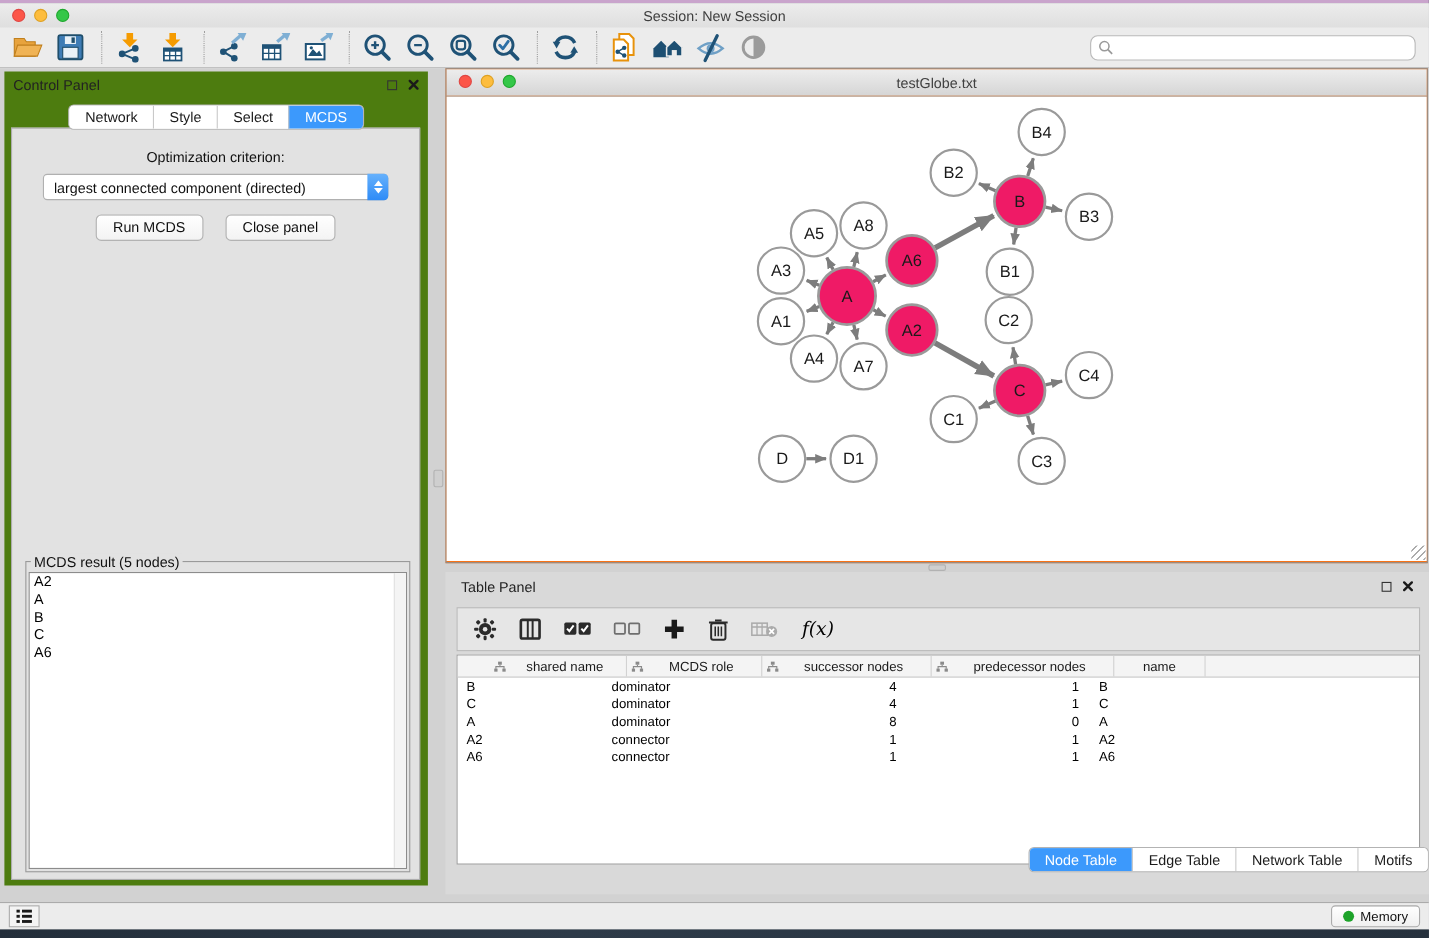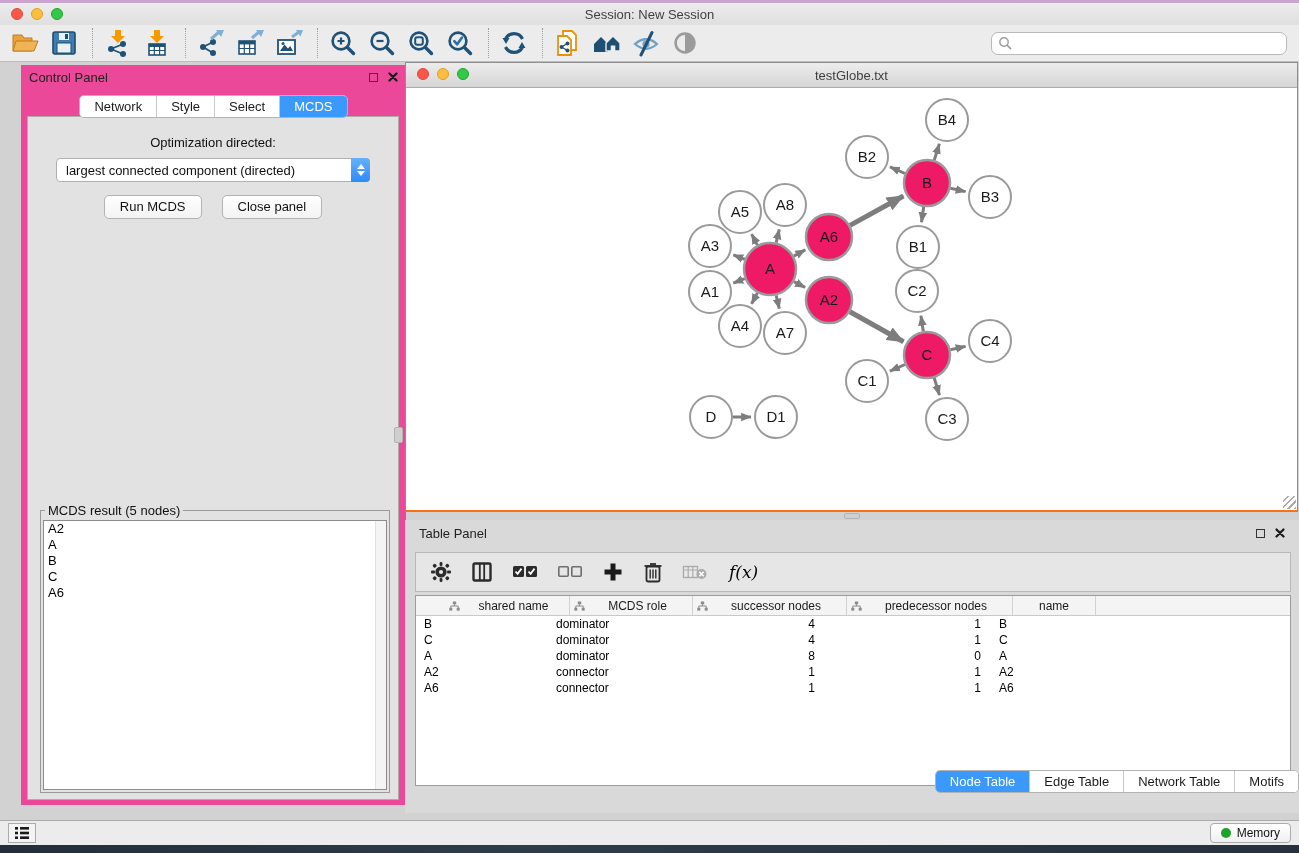--- a/index.html
+++ b/index.html
@@ -24,21 +24,21 @@
   .tbi svg { display:block; }
   .tsep { width:1px; height:30px; border-left:1px dotted #9E9E9E; margin:0 10px 0 4px; }
   .tb-spacer { flex:1; }
   .searchbox { width:296px; height:23px; border:1px solid #B9B9B9; border-radius:7px; background:#fff; display:flex; align-items:center; padding:0 6px; margin-right:2px; }
   .searchbox input { border:none; outline:none; flex:1; font-size:12px; font-family:"Liberation Sans",sans-serif; background:transparent; }
 
   
   .main { flex:1; position:relative; background:#D2D2D2; }
 
   
-  .control-panel { position:absolute; left:21px; top:3px; width:385px; height:740px; background:#ec4899; }
+  .control-panel { position:absolute; left:4px; top:3px; width:385px; height:740px; background:#4d7c0f; }
   .panel-header { height:24px; display:flex; align-items:center; padding:0 8px; }
   .panel-title { font-size:13px; color:#222; }
   .panel-hicons { margin-left:auto; display:flex; gap:10px; align-items:center; }
   .float-ic { width:9px; height:9px; border:1.5px solid #333; display:inline-block; }
   .close-ic svg { display:block; }
   .seg-row { display:flex; justify-content:center; margin-top:6px; position:relative; z-index:2; }
   .seg-group { display:inline-flex; border:1px solid #B3B3B3; border-radius:5px; overflow:hidden; background:#fff; }
   .seg-tab { padding:2px 14px; font-size:13px; color:#1B1B1B; background:#fff; border-left:1px solid #C9C9C9; cursor:default; line-height:17px; }
   .seg-tab:first-child { border-left:none; }
   .seg-tab.active { background:#3C99FC; color:#fff; }
@@ -268,21 +268,21 @@
         </div>
         <div class="seg-row">
           <div class="seg-group">
               <div class="seg-tab">Network</div>
               <div class="seg-tab">Style</div>
               <div class="seg-tab">Select</div>
               <div class="seg-tab active">MCDS</div>
             </div>
         </div>
         <div class="cp-content">
-          <div class="opt-label">Optimization directed:</div>
+          <div class="opt-label">Optimization criterion:</div>
           <div class="criterion">
             <span class="criterion-text">largest connected component (directed)</span>
             <span class="stepper">
               <span class="chev-up"></span>
                 <span class="chev-dn"></span>
             </span>
           </div>
           <div class="btn-row">
             <button class="mac-btn">Run MCDS</button>
             <button class="mac-btn">Close panel</button>

